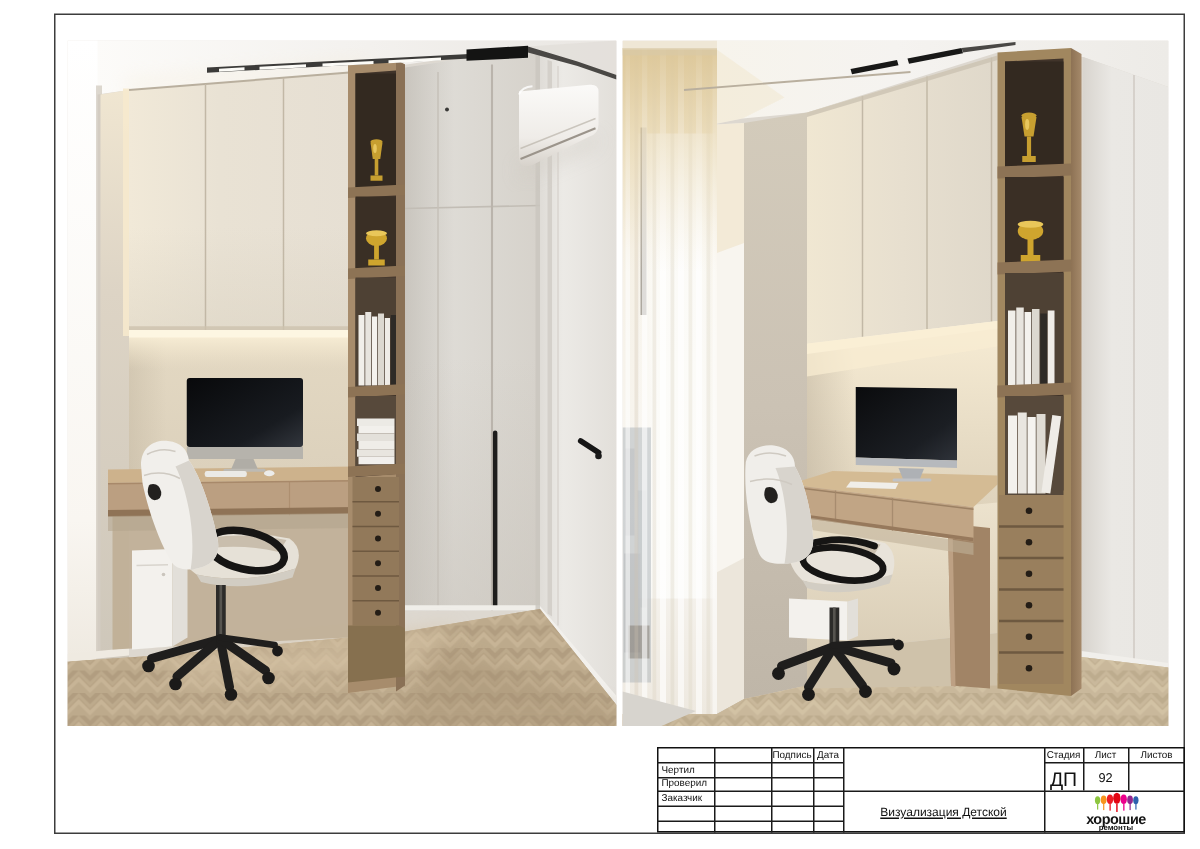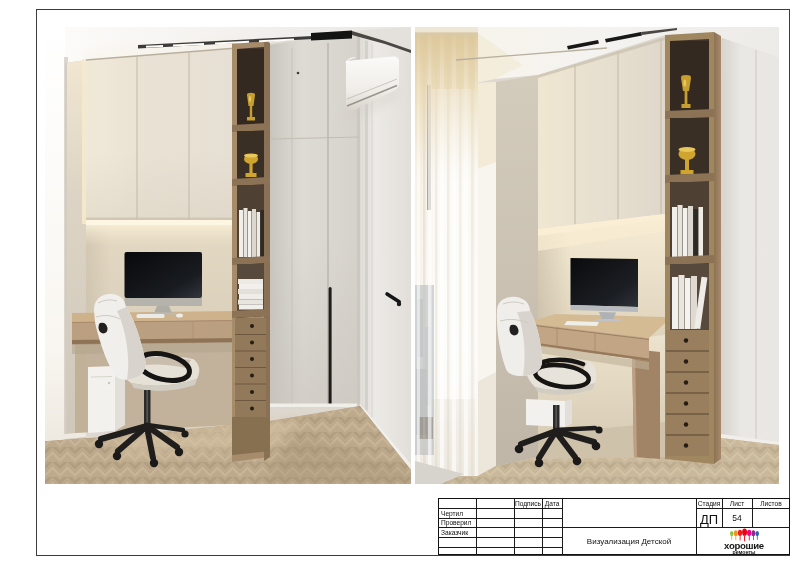--- a/index.html
+++ b/index.html
@@ -643,23 +643,23 @@
 <div class="tb-txt" style="left:441px;top:519px;font-size:6.6px;">Проверил</div>
 <div class="tb-txt" style="left:441px;top:528.5px;font-size:6.6px;">Заказчик</div>
 <div class="tb-txt" style="left:528px;top:500px;font-size:6.6px;transform:translateX(-50%);">Подпись</div>
 <div class="tb-txt" style="left:552px;top:500px;font-size:6.6px;transform:translateX(-50%);">Дата</div>
 <div class="tb-txt" style="left:709px;top:500px;font-size:6.6px;transform:translateX(-50%);">Стадия</div>
 <div class="tb-txt" style="left:737px;top:500px;font-size:6.6px;transform:translateX(-50%);">Лист</div>
 <div class="tb-txt" style="left:771px;top:500px;font-size:6.6px;transform:translateX(-50%);">Листов</div>
 
 <div class="tb-txt" style="left:709px;top:512px;font-size:13px;transform:translateX(-50%);">ДП</div>
 
-<div class="tb-txt" style="left:737px;top:513px;font-size:8.5px;transform:translateX(-50%);">54</div>
-
-<div class="tb-txt" style="left:629px;top:537px;font-size:8px;transform:translateX(-50%);">Визуализация Детской</div>
+<div class="tb-txt" style="left:737px;top:513px;font-size:8.5px;transform:translateX(-50%);">92</div>
+
+<div class="tb-txt" style="left:629px;top:537px;font-size:8px;transform:translateX(-50%);text-decoration:underline;">Визуализация Детской</div>
 
 <svg class="abs" style="left:696px;top:527px;" width="94" height="28" viewBox="0 0 94 28">
   <g>
 
     <g transform="translate(5.8,1.1) scale(0.88)">
       <ellipse cx="34" cy="6.2" rx="2.0" ry="3.0" fill="#8dc63f"></ellipse>
         <rect x="33.6" y="9" width="0.9" height="4.2" fill="#8dc63f"></rect>
       <ellipse cx="38.6" cy="5.8" rx="2.2" ry="3.3" fill="#f7941d"></ellipse>
         <rect x="38.2" y="9" width="0.9" height="4.6" fill="#f7941d"></rect>
       <ellipse cx="43.4" cy="5.4" rx="2.4" ry="3.6" fill="#ed1c24"></ellipse>

